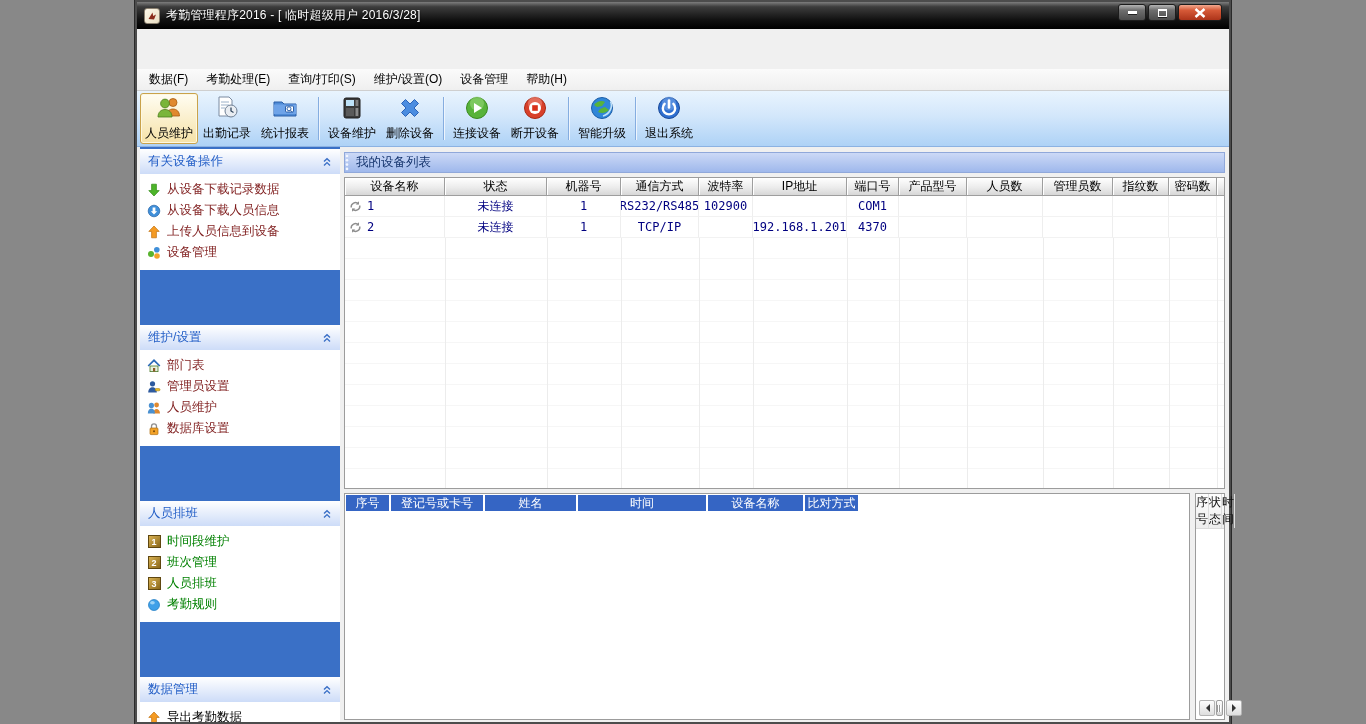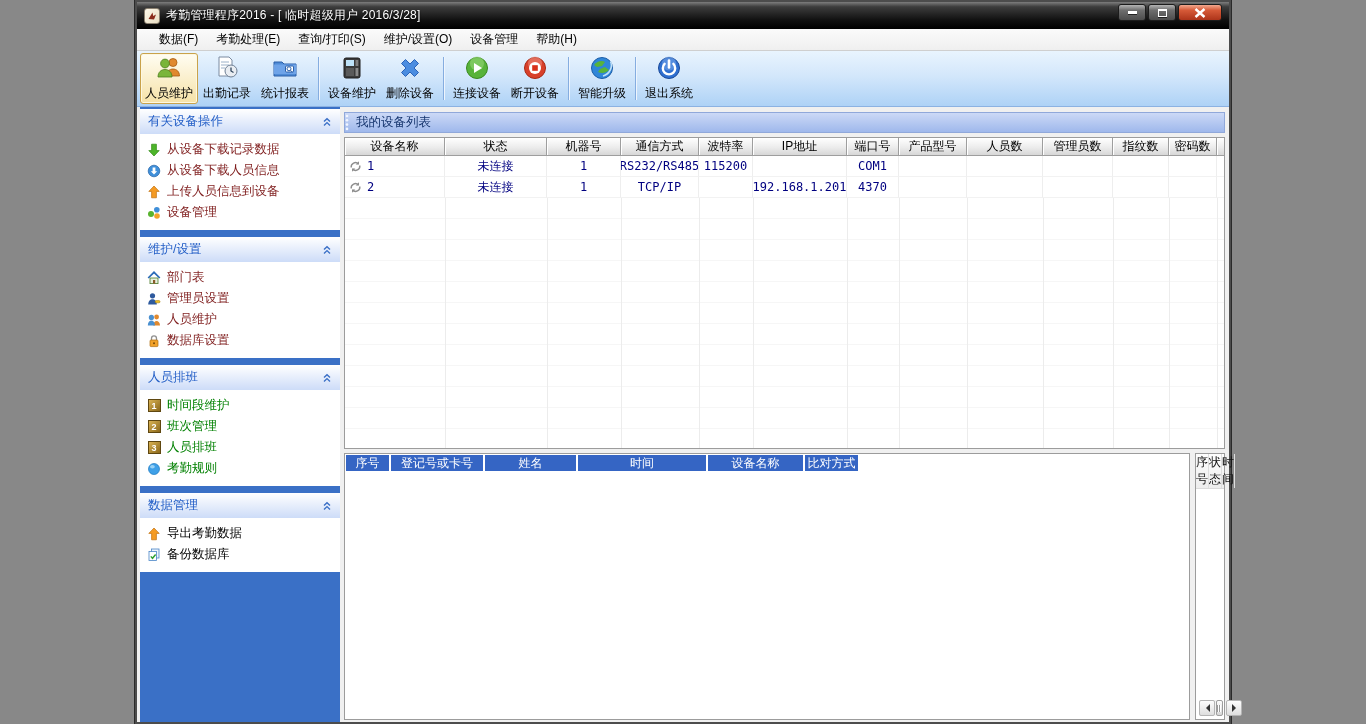--- a/index.html
+++ b/index.html
@@ -18,34 +18,34 @@
   .app-icon svg{position:absolute;left:1px;top:1px;}
   .title-text{font-size:12px;letter-spacing:.2px;text-shadow:0 1px 2px #000;}
   .win-controls{position:absolute;right:7px;top:2px;display:flex;gap:2px;}
   .win-btn{height:17px;width:28px;border:1px solid #1c1c1c;border-radius:3px;
     background:linear-gradient(#b4b4b4,#6e6e6e 35%,#4c4c4c);display:flex;align-items:center;justify-content:center;cursor:default;}
   .win-btn.close{width:44px;background:linear-gradient(#f2a88e,#d65a38 35%,#ad341a);}
   .g-min{width:9px;height:3px;background:#fff;box-shadow:0 1px 0 #222;}
   .g-max{width:9px;height:8px;border:1px solid #fff;border-top-width:2px;box-shadow:0 1px 0 #222;}
   
   .menubar{height:22px;flex:0 0 22px;background:linear-gradient(#fbfbfb,#efefef);border-bottom:1px solid #cfcfcf;
-    display:flex;align-items:stretch;padding-left:13px;}
+    display:flex;align-items:stretch;padding-left:3px;margin-top:40px;}
   .menu-item{display:flex;align-items:center;padding:0 9px;color:#000;cursor:default;}
   
   .toolbar{height:56px;flex:0 0 56px;background:linear-gradient(180deg,#e9f4fe 0%,#d3e7fb 45%,#aed2f6 100%);
     border-bottom:1px solid #8cb2e2;display:flex;align-items:stretch;padding:2px 3px;}
   .tb-btn{width:58px;display:flex;flex-direction:column;align-items:center;justify-content:center;gap:1px;
     border:1px solid transparent;border-radius:3px;cursor:default;}
   .tb-btn.active{background:linear-gradient(#fffdf2,#f6e2a8);border-color:#c9a24b;box-shadow:inset 0 0 0 1px #fef8e0;}
   .tb-label{font-size:12px;color:#000;white-space:nowrap;}
   .tb-sep{width:1px;background:#85ade0;box-shadow:1px 0 0 #eef5fd;margin:4px 4px;}
   
   .body{flex:1;display:flex;min-height:0;background:#f0f0f0;}
   
-  .sidebar{width:200px;flex:0 0 200px;margin-left:3px;background:#3a70c6;display:flex;flex-direction:column;padding-top:2px;overflow:hidden;}
+  .sidebar{width:200px;flex:0 0 200px;margin-left:3px;background:#3a70c6;display:flex;flex-direction:column;padding-top:2px;overflow:hidden;gap:48px;}
   .section{background:#fff;}
   .section + .section{margin-top:7px;}
   .section-header{height:25px;background:linear-gradient(#ffffff,#cddcf8);color:#215dc6;
     display:flex;align-items:center;justify-content:space-between;padding:0 8px;cursor:default;}
   .section-title{font-size:12.5px;}
   .section-items{padding:5px 2px 7px 7px;display:flex;flex-direction:column;}
   .side-item{height:21px;display:flex;align-items:center;gap:6px;color:#7f1d1d;font-size:12.5px;cursor:default;white-space:nowrap;}
   .side-item.green{color:#008000;}
   .side-item.black{color:#000;}
   .side-ico{width:14px;height:14px;flex:0 0 14px;display:flex;align-items:center;justify-content:center;}
@@ -445,21 +445,21 @@
                 <path d="M2.2 7.5a4.3 4.3 0 0 1 7.3-3.6" fill="none" stroke="#8e8e8e" stroke-width="1.4"></path>
                 <path d="M10 1.2v3.4H6.6z" fill="#8e8e8e"></path>
                 <path d="M10.8 5.5a4.3 4.3 0 0 1-7.3 3.6" fill="none" stroke="#8e8e8e" stroke-width="1.4"></path>
                 <path d="M3 11.8V8.4h3.4z" fill="#8e8e8e"></path>
               </svg>
             <span>1</span>
           </div>
           <div class="dc">未连接</div>
           <div class="dc">1</div>
           <div class="dc">RS232/RS485</div>
-          <div class="dc">115200</div>
+          <div class="dc">102900</div>
           <div class="dc"></div>
           <div class="dc">COM1</div>
           <div class="dc"></div>
           <div class="dc"></div>
           <div class="dc"></div>
           <div class="dc"></div>
           <div class="dc"></div>
           <div class="dc"></div>
           <div class="dc"></div>
           <div class="dc"></div>

